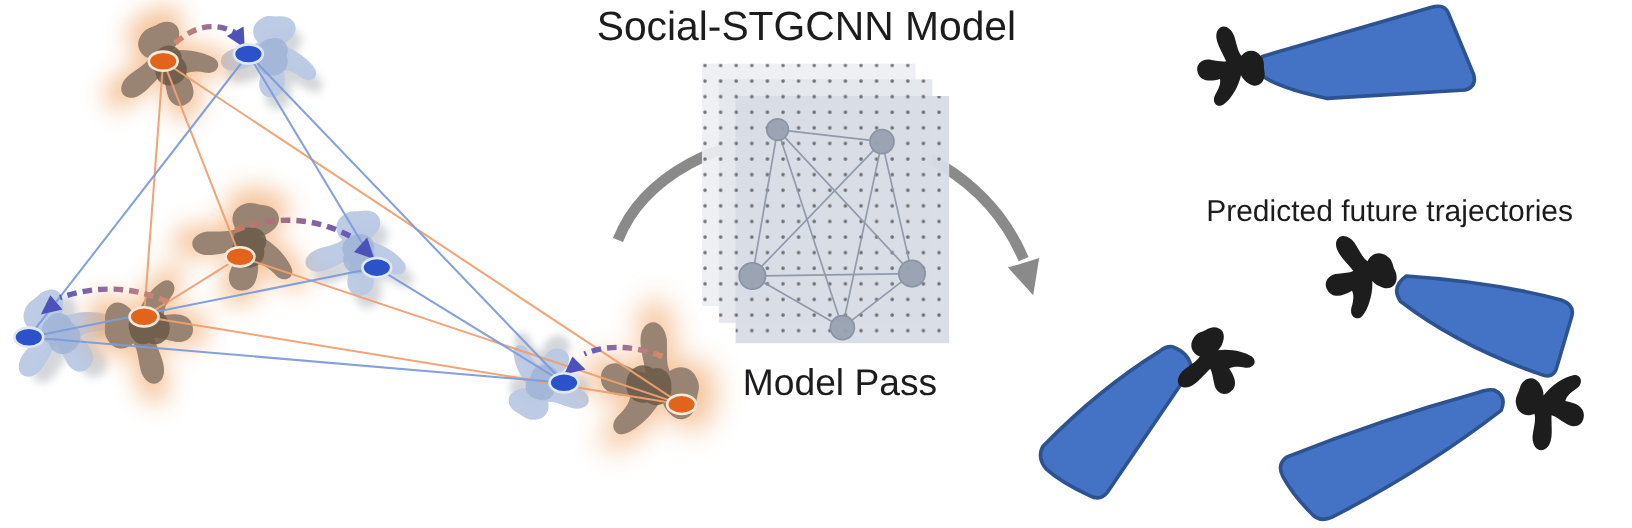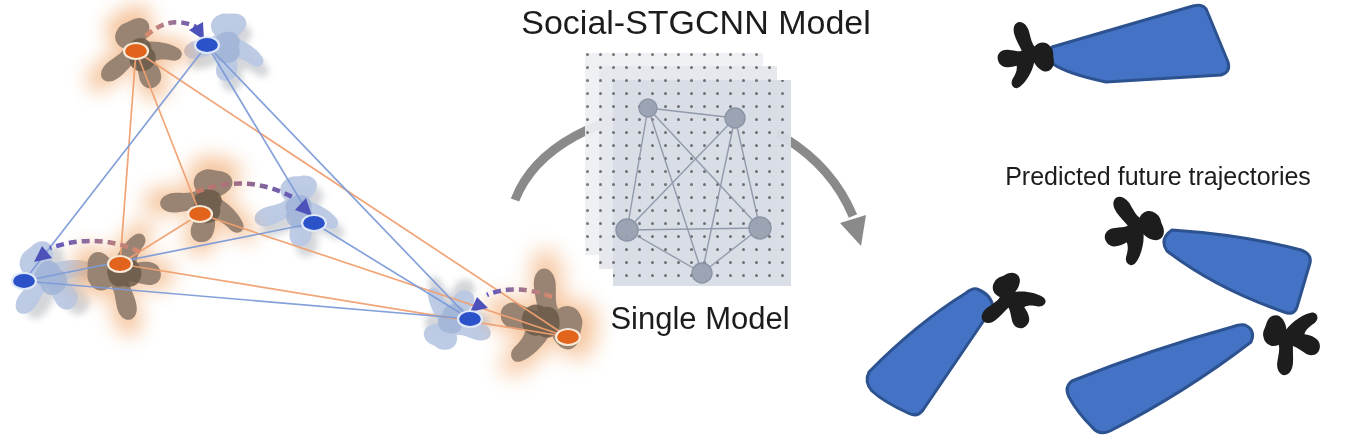--- a/index.html
+++ b/index.html
@@ -1,20 +1,20 @@
 <!DOCTYPE html>
 <html><head>
 <meta charset="utf-8">
 <style>
   html,body{margin:0;padding:0;background:#fff;}
   .figure{position:relative;width:1360px;height:440px;background:#ffffff;overflow:hidden;
           font-family:"Liberation Sans",sans-serif;}
   .figure svg{position:absolute;left:0;top:0;}
   .caption{position:absolute;color:#1c1c1c;text-align:center;line-height:1.2;}
-  .title{left:476px;top:2px;width:440px;font-size:34px;}
+  .title{left:452px;top:2px;width:440px;font-size:34px;}
   .single-pass{left:590px;top:300px;width:220px;font-size:31px;}
   .left-caption{left:46px;top:346px;width:420px;font-size:30px;line-height:1.23;}
   .right-caption{left:950px;top:161px;width:416px;font-size:25px;}
 </style>
 </head>
 <body>
 
 <div class="figure">
 
 <svg width="1360" height="440" viewBox="0 0 1360 440">
@@ -195,16 +195,16 @@
     <g transform="translate(1014,302) rotate(-15) scale(0.95)">
       <use href="#pedShape" fill="#1d1d1d"></use>
     </g>
     <g transform="translate(1293,338) rotate(-60)">
       <use href="#pedShape" fill="#1d1d1d"></use>
     </g>
   </g>
 </svg>
 
   <div class="caption title">Social-STGCNN Model</div>
-  <div class="caption single-pass">Single Model</div>
+  <div class="caption single-pass">Model Pass</div>
   <div class="caption right-caption">Predicted future trajectories</div>
 
 </div>
 
 </body></html>

